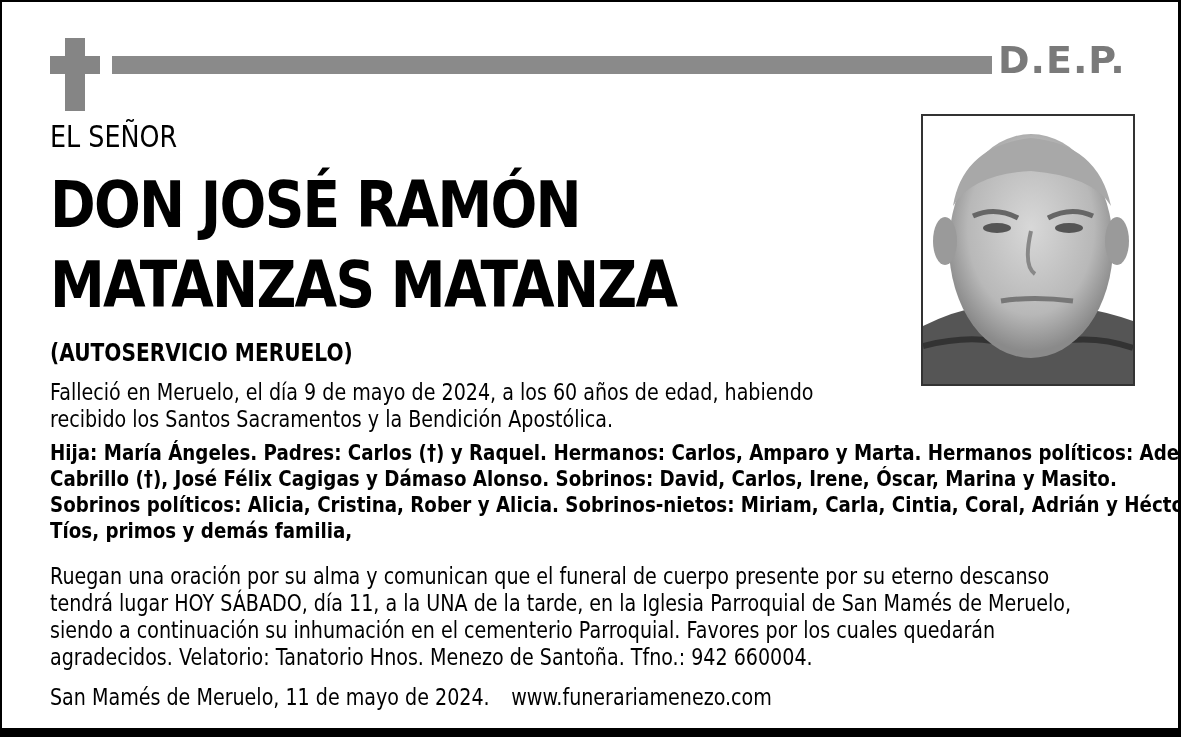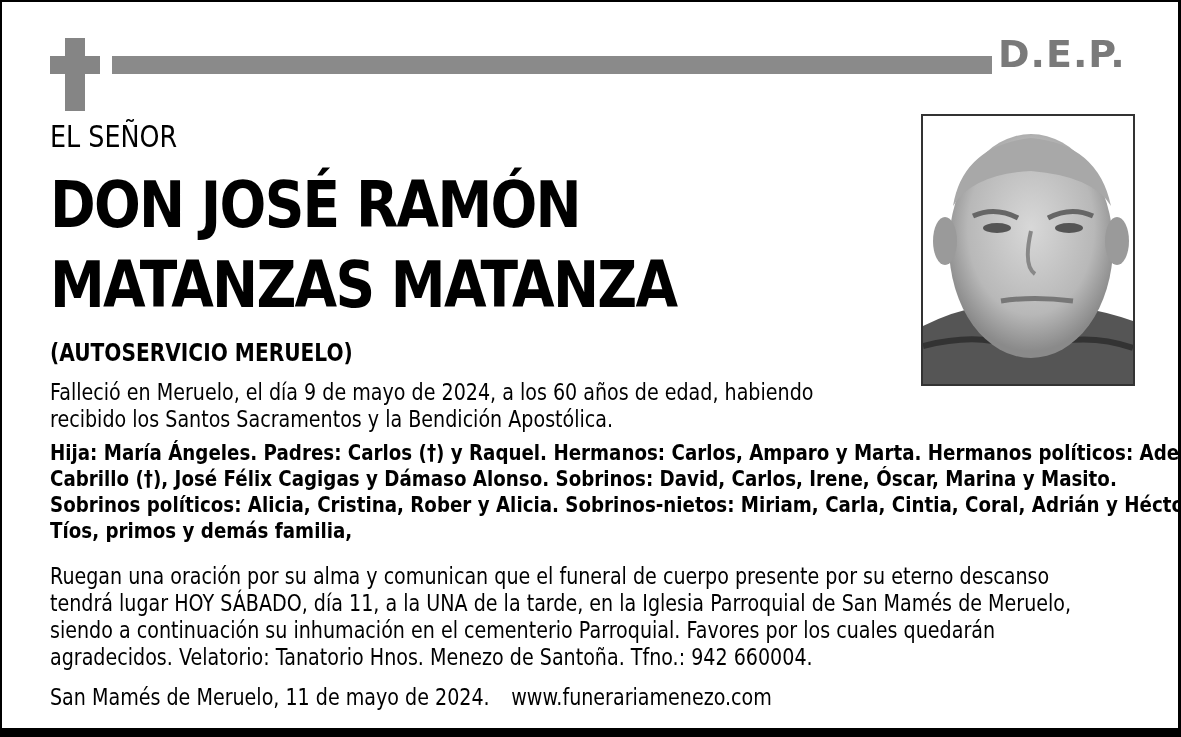--- a/index.html
+++ b/index.html
@@ -9,21 +9,21 @@
       box-sizing: border-box;
       border-left: 2px solid #000; border-top: 2px solid #000; border-right: 3px solid #000;
       background: #fff;
     }
     .bottom-bar { position: absolute; left: 0; top: 728px; width: 1181px; height: 9px; background: #000; }
 
     .cross-v { position: absolute; left: 63px; top: 36px; width: 20px; height: 73px; background: #858585; }
     .cross-h { position: absolute; left: 48px; top: 54px; width: 50px; height: 18px; background: #858585; }
     .rule { position: absolute; left: 110px; top: 54px; width: 880px; height: 18px; background: #8a8a8a; }
     .dep {
-      position: absolute; left: 996px; top: 28px; font-family: "DejaVu Sans", sans-serif;
+      position: absolute; left: 996px; top: 34px; font-family: "DejaVu Sans", sans-serif;
       font-weight: bold; font-size: 38px; color: #7a7a7a; letter-spacing: 1px; line-height: 48px;
     }
 
     .honorific {
       position: absolute; left: 48px; top: 114px; font-family: "DejaVu Sans", sans-serif;
       font-size: 31px; color: #000; line-height: 40px; transform: scaleX(0.82); transform-origin: left top;
     }
     .name-line {
       position: absolute; left: 48px; font-family: "DejaVu Sans", sans-serif;
       font-weight: bold; font-size: 64px; color: #000; line-height: 70px; letter-spacing: -2px;

